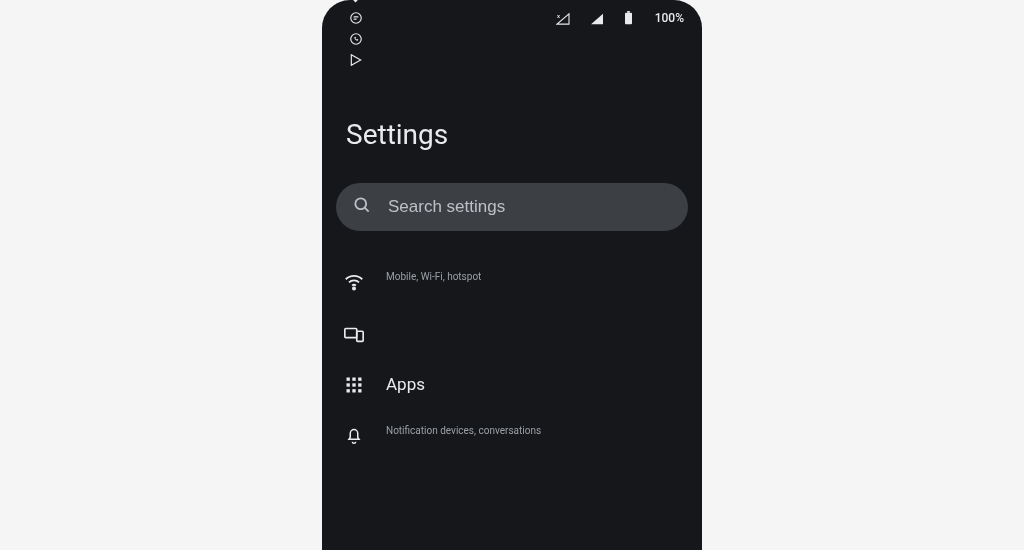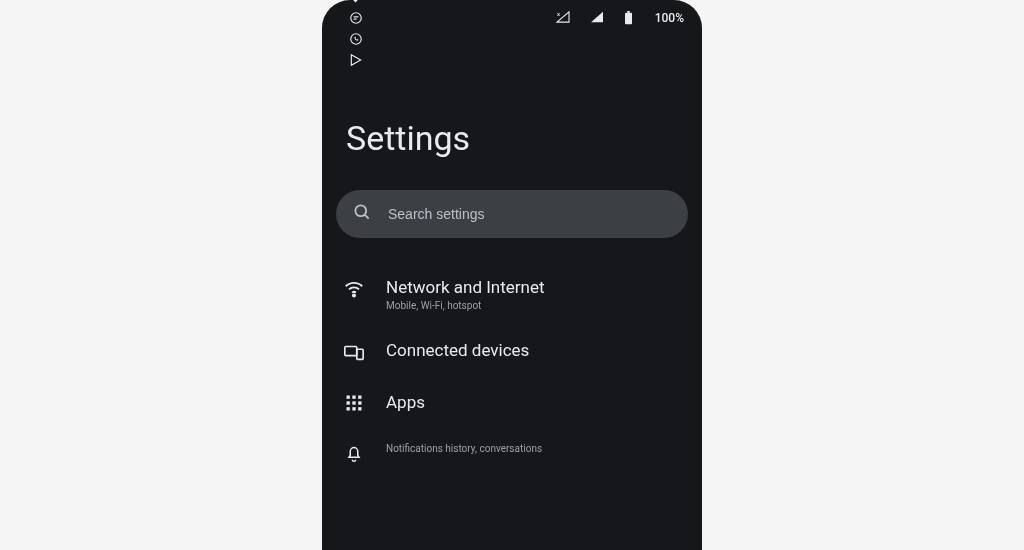--- a/index.html
+++ b/index.html
@@ -34,52 +34,52 @@
     font-weight: 500;
   }
   .status-left {
     display: flex;
     align-items: center;
     gap: 7px;
     flex-direction: column;
   }
   .status-right {
     display: flex;
-    align-items: flex-start;
+    align-items: flex-end;
     gap: 20px;
   }
   .status-right svg, .status-left svg { display:block; }
   .battery-text { margin-left:2px; font-size:12px; }
 
   .header {
     padding: 88px 24px 18px 24px;
   }
   .title {
-    font-size: 34px;
+    font-size: 28px;
     font-weight: 400;
     color: #e8eaed;
     margin: 0;
   }
   .search {
     margin: 14px 14px 10px 14px;
     height: 48px;
     background: #3c3f44;
     border-radius: 26px;
     display: flex;
     align-items: center;
     padding: 0 16px;
     gap: 14px;
   }
   .search input {
     flex:1;
     background: transparent;
     border: none;
     outline: none;
     color: #bdc1c6;
-    font-size: 14px;
+    font-size: 17px;
   }
   .search input::placeholder { color:#bdc1c6; }
 
   .list {
     padding: 14px 0 0 0;
   }
   .item {
     display: flex;
     align-items: flex-start;
     padding: 14px 24px 14px 18px;
@@ -177,34 +177,32 @@
     <div class="item">
       <span class="icon">
         <svg width="22" height="22" viewBox="0 0 24 24" fill="none" stroke="#e8eaed" stroke-width="2">
             <path d="M3 9c5-5 13-5 18 0"></path>
             <path d="M6.5 12.5c3-3 8-3 11 0"></path>
             <path d="M10 16c1.2-1.2 2.8-1.2 4 0"></path>
             <circle cx="12" cy="19" r="1.2" fill="#e8eaed"></circle>
           </svg>
       </span>
       <div class="texts">
-        <div class="item-title">Network and Internet</div>
         <div class="item-sub">Mobile, Wi-Fi, hotspot</div>
       </div>
     </div>
 
     <div class="item">
       <span class="icon">
         <svg width="22" height="22" viewBox="0 0 24 24" fill="none" stroke="#e8eaed" stroke-width="1.8">
             <rect x="2" y="6" width="13" height="10" rx="1"></rect>
             <rect x="15" y="9" width="7" height="11" rx="1"></rect>
           </svg>
       </span>
       <div class="texts">
-        <div class="item-title">Connected devices</div>
       </div>
     </div>
 
     <div class="item">
       <span class="icon">
         <svg width="20" height="20" viewBox="0 0 24 24" fill="#e8eaed">
           <rect x="3" y="3" width="4" height="4"></rect>
             <rect x="10" y="3" width="4" height="4"></rect>
             <rect x="17" y="3" width="4" height="4"></rect>
           <rect x="3" y="10" width="4" height="4"></rect>
@@ -221,18 +219,18 @@
     </div>
 
     <div class="item">
       <span class="icon">
         <svg width="20" height="20" viewBox="0 0 24 24" fill="none" stroke="#e8eaed" stroke-width="1.8">
             <path d="M6 17h12l-1.5-2V10a4.5 4.5 0 0 0-9 0v5L6 17z"></path>
             <path d="M10 20a2 2 0 0 0 4 0"></path>
           </svg>
       </span>
       <div class="texts">
-        <div class="item-sub">Notifications history, conversations</div>
+        <div class="item-sub">Notification devices, conversations</div>
       </div>
     </div>
 
   </div>
 </div>
 
 </body></html>

